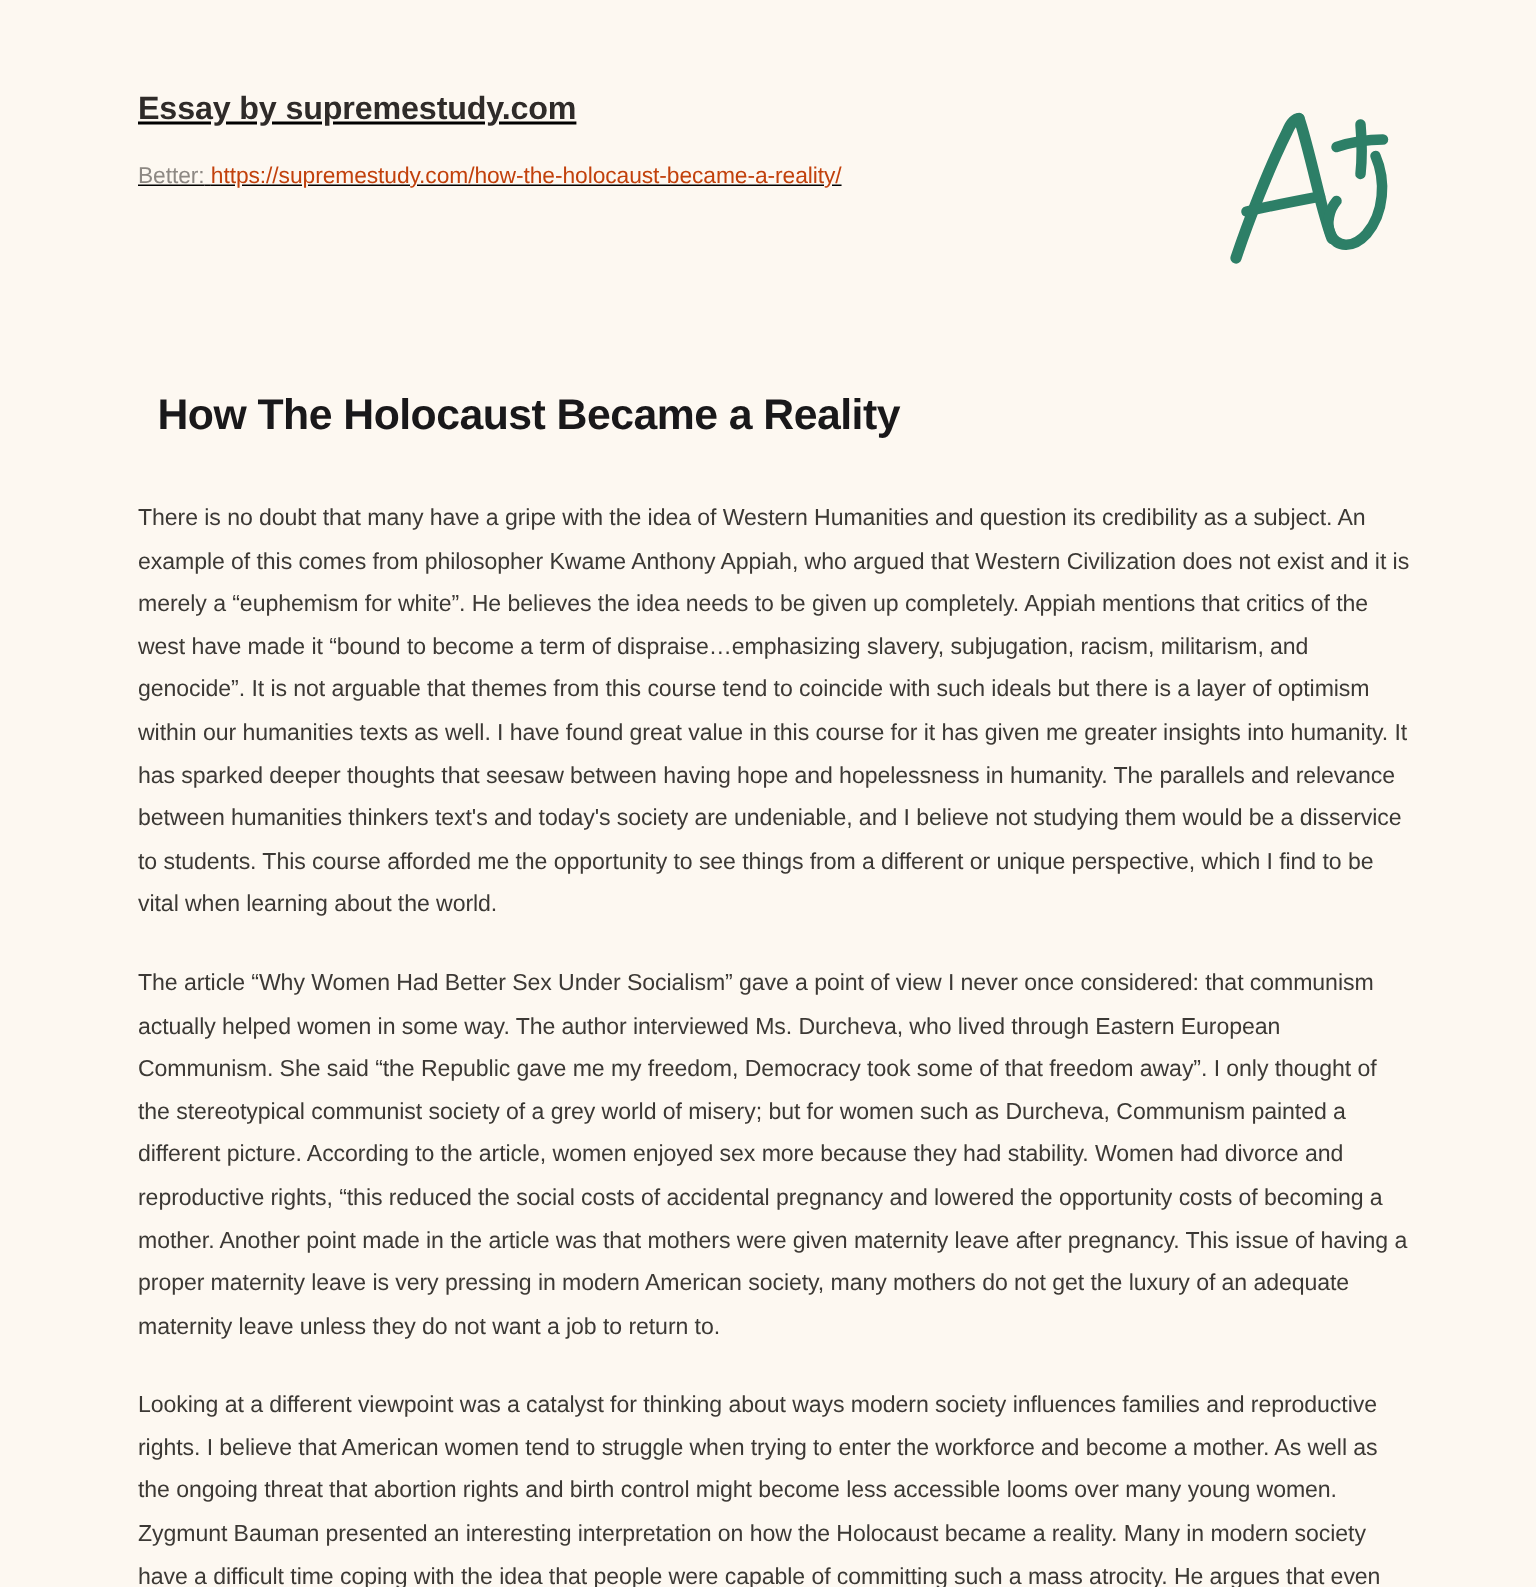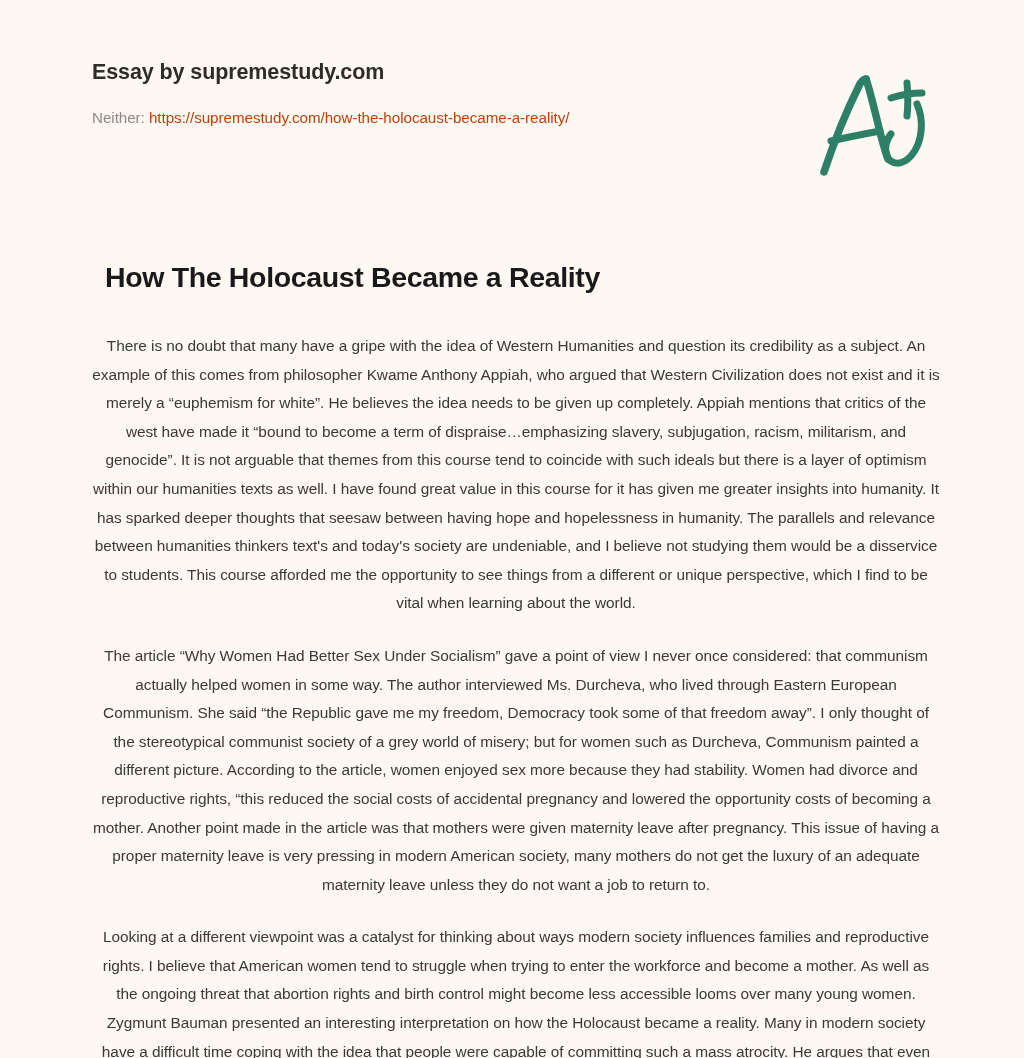--- a/index.html
+++ b/index.html
@@ -30,20 +30,21 @@
     top: 0;
     width: 1024px;
     height: 200px;
   }
 
   .header-text {
     position: absolute;
     left: 92px;
     top: 58px;
     width: 700px;
+    text-decoration: underline;
   }
 
   .byline {
     font-size: 21.5px;
     font-weight: bold;
     color: #2f2b29;
     letter-spacing: -0.1px;
     line-height: 28px;
     margin: 0;
     white-space: nowrap;
@@ -100,39 +101,39 @@
   .article-body {
     margin-top: 36px;
   }
 
   .article-body p {
     margin: 0 0 24px 0;
     font-size: 15.4px;
     line-height: 28.6px;
     color: #3c3935;
     letter-spacing: -0.05px;
-    text-align: center;
+    text-align: left;
   }
 
   .article-body p:last-child {
     margin-bottom: 0;
   }
 </style>
 </head>
 <body>
 
 <div class="page">
 
   <div class="header">
 
     <div class="header-text">
       <div class="byline">Essay by supremestudy.com</div>
 
       <div class="source-line">
-        <span class="source-label">Neither:</span>
+        <span class="source-label">Better:</span>
         <a class="source-url" href="#">https://supremestudy.com/how-the-holocaust-became-a-reality/</a>
       </div>
     </div>
 
     <div class="logo">
       <svg viewBox="0 0 130 118" xmlns="http://www.w3.org/2000/svg" fill="none" stroke="#2d7f67" stroke-linecap="round" stroke-linejoin="round">
 
         <path d="M12 104 C 20 80, 34 44, 46 20 C 48 15, 51 11, 54 11" stroke-width="7.5"></path>
 
         <path d="M54 11 C 58 22, 64 48, 69 68 C 72 79, 74 86, 76 91" stroke-width="7.5"></path>

